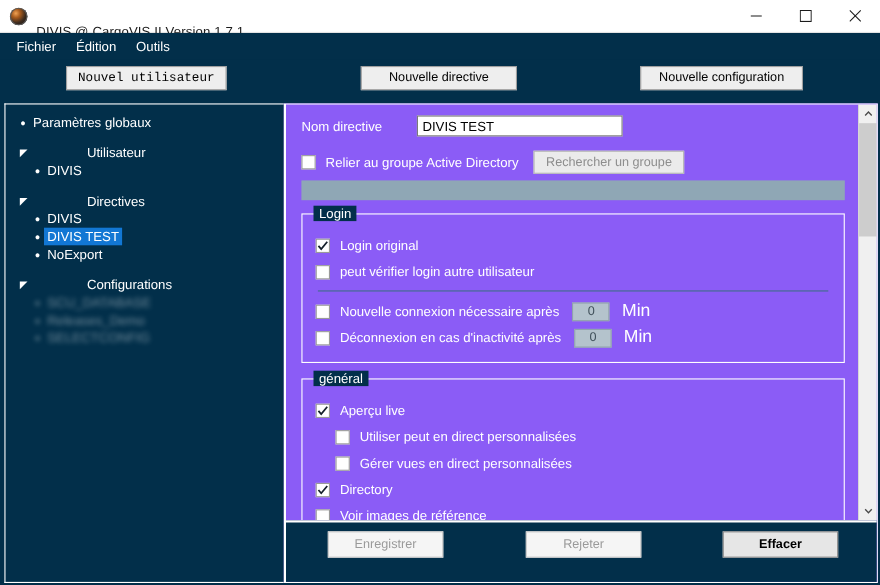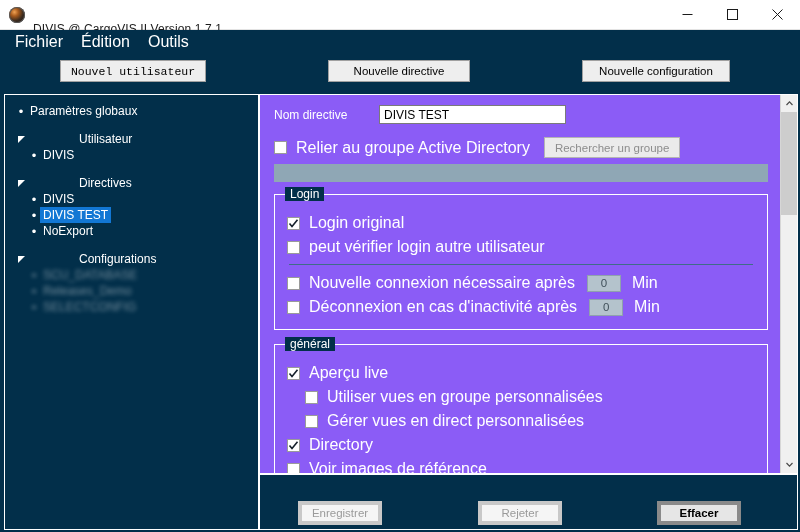--- a/index.html
+++ b/index.html
@@ -45,21 +45,21 @@
   .win-btn svg { display: block; }
 
   
   .menubar {
     height: 24px; flex: 0 0 24px;
     display: flex; align-items: center;
     padding-left: 6px;
     background: #022f4a;
   }
   .menu-item {
-    font-size: 16px; color: #ffffff;
+    font-size: 12px; color: #ffffff;
     padding: 3px 9px; white-space: nowrap; text-align: center;
   }
 
   
   .toolbar {
     height: 36px; flex: 0 0 36px;
     position: relative;
     background: #022f4a;
   }
   .tbtn {
@@ -184,21 +184,21 @@
   .name-row .field-label { width: 105px; }
   .name-row .txtinput { width: 187px; }
 
   .ad-row { margin-bottom: 6px; }
   .cbox {
     width: 13px; height: 13px; flex: 0 0 13px;
     background: #ffffff; border: 1px solid #9a9a9a;
     display: flex; align-items: center; justify-content: center;
   }
   .cbox svg { display: block; }
-  .cb-label { font-size: 16px; color: #ffffff; margin-left: 9px; white-space: nowrap; }
+  .cb-label { font-size: 12px; color: #ffffff; margin-left: 9px; white-space: nowrap; }
   .btn-sm {
     height: 21px; background: #ebebeb; border: 1px solid #b4b4b4;
     color: #8d8d8d; font-size: 11.5px;
     display: flex; align-items: center; justify-content: center;
     white-space: nowrap; padding: 0 10px;
   }
   .ad-field {
     height: 18px; background: #8fa7b5; border: none;
     margin-bottom: 12px;
   }
@@ -233,23 +233,23 @@
   .unit { font-size: 16px; color: #ffffff; margin-left: 11px; }
 
   
   .footer {
     flex: 0 0 56px; height: 56px;
     border-top: 2px solid #ffffff;
     position: relative;
     background: #022f4a;
   }
   .fbtn {
-    position: absolute; top: 26px;
-    height: 24px; width: 84px;
-    border: 4px solid #d946ef;
+    position: absolute; top: 8px;
+    height: 24px; width: 105px;
+    border: 1px solid #d946ef;
     background: #f3f3f3;
     font-size: 11.5px;
     display: flex; align-items: center; justify-content: center;
     white-space: nowrap;
   }
   .fbtn.disabled { color: #9a9a9a; background: #f5f5f5; border-color: #c8c8c8; }
   .fbtn.enabled { color: #000000; background: #e6e6e6; border-color: #8a8a8a; font-weight: bold; }
   .fb-1 { left: 38px; }
   .fb-2 { left: 218px; }
   .fb-3 { left: 397px; }
@@ -411,21 +411,21 @@
                 <div class="cb-row">
                   <div class="cbox">
                     <svg width="11" height="11" viewBox="0 0 11 11">
                       <polyline points="1.5,5.5 4,8.4 9.5,1.8" fill="none" stroke="#15202b" stroke-width="1.6"></polyline>
                     </svg>
                   </div>
                   <div class="cb-label">Aperçu live</div>
                 </div>
                 <div class="cb-row indent1">
                   <div class="cbox"></div>
-                  <div class="cb-label">Utiliser vues en groupe personnalisées</div>
+                  <div class="cb-label">Utiliser peut en direct personnalisées</div>
                 </div>
                 <div class="cb-row indent1">
                   <div class="cbox"></div>
                   <div class="cb-label">Gérer vues en direct personnalisées</div>
                 </div>
                 <div class="cb-row">
                   <div class="cbox">
                     <svg width="11" height="11" viewBox="0 0 11 11">
                       <polyline points="1.5,5.5 4,8.4 9.5,1.8" fill="none" stroke="#15202b" stroke-width="1.6"></polyline>
                     </svg>

